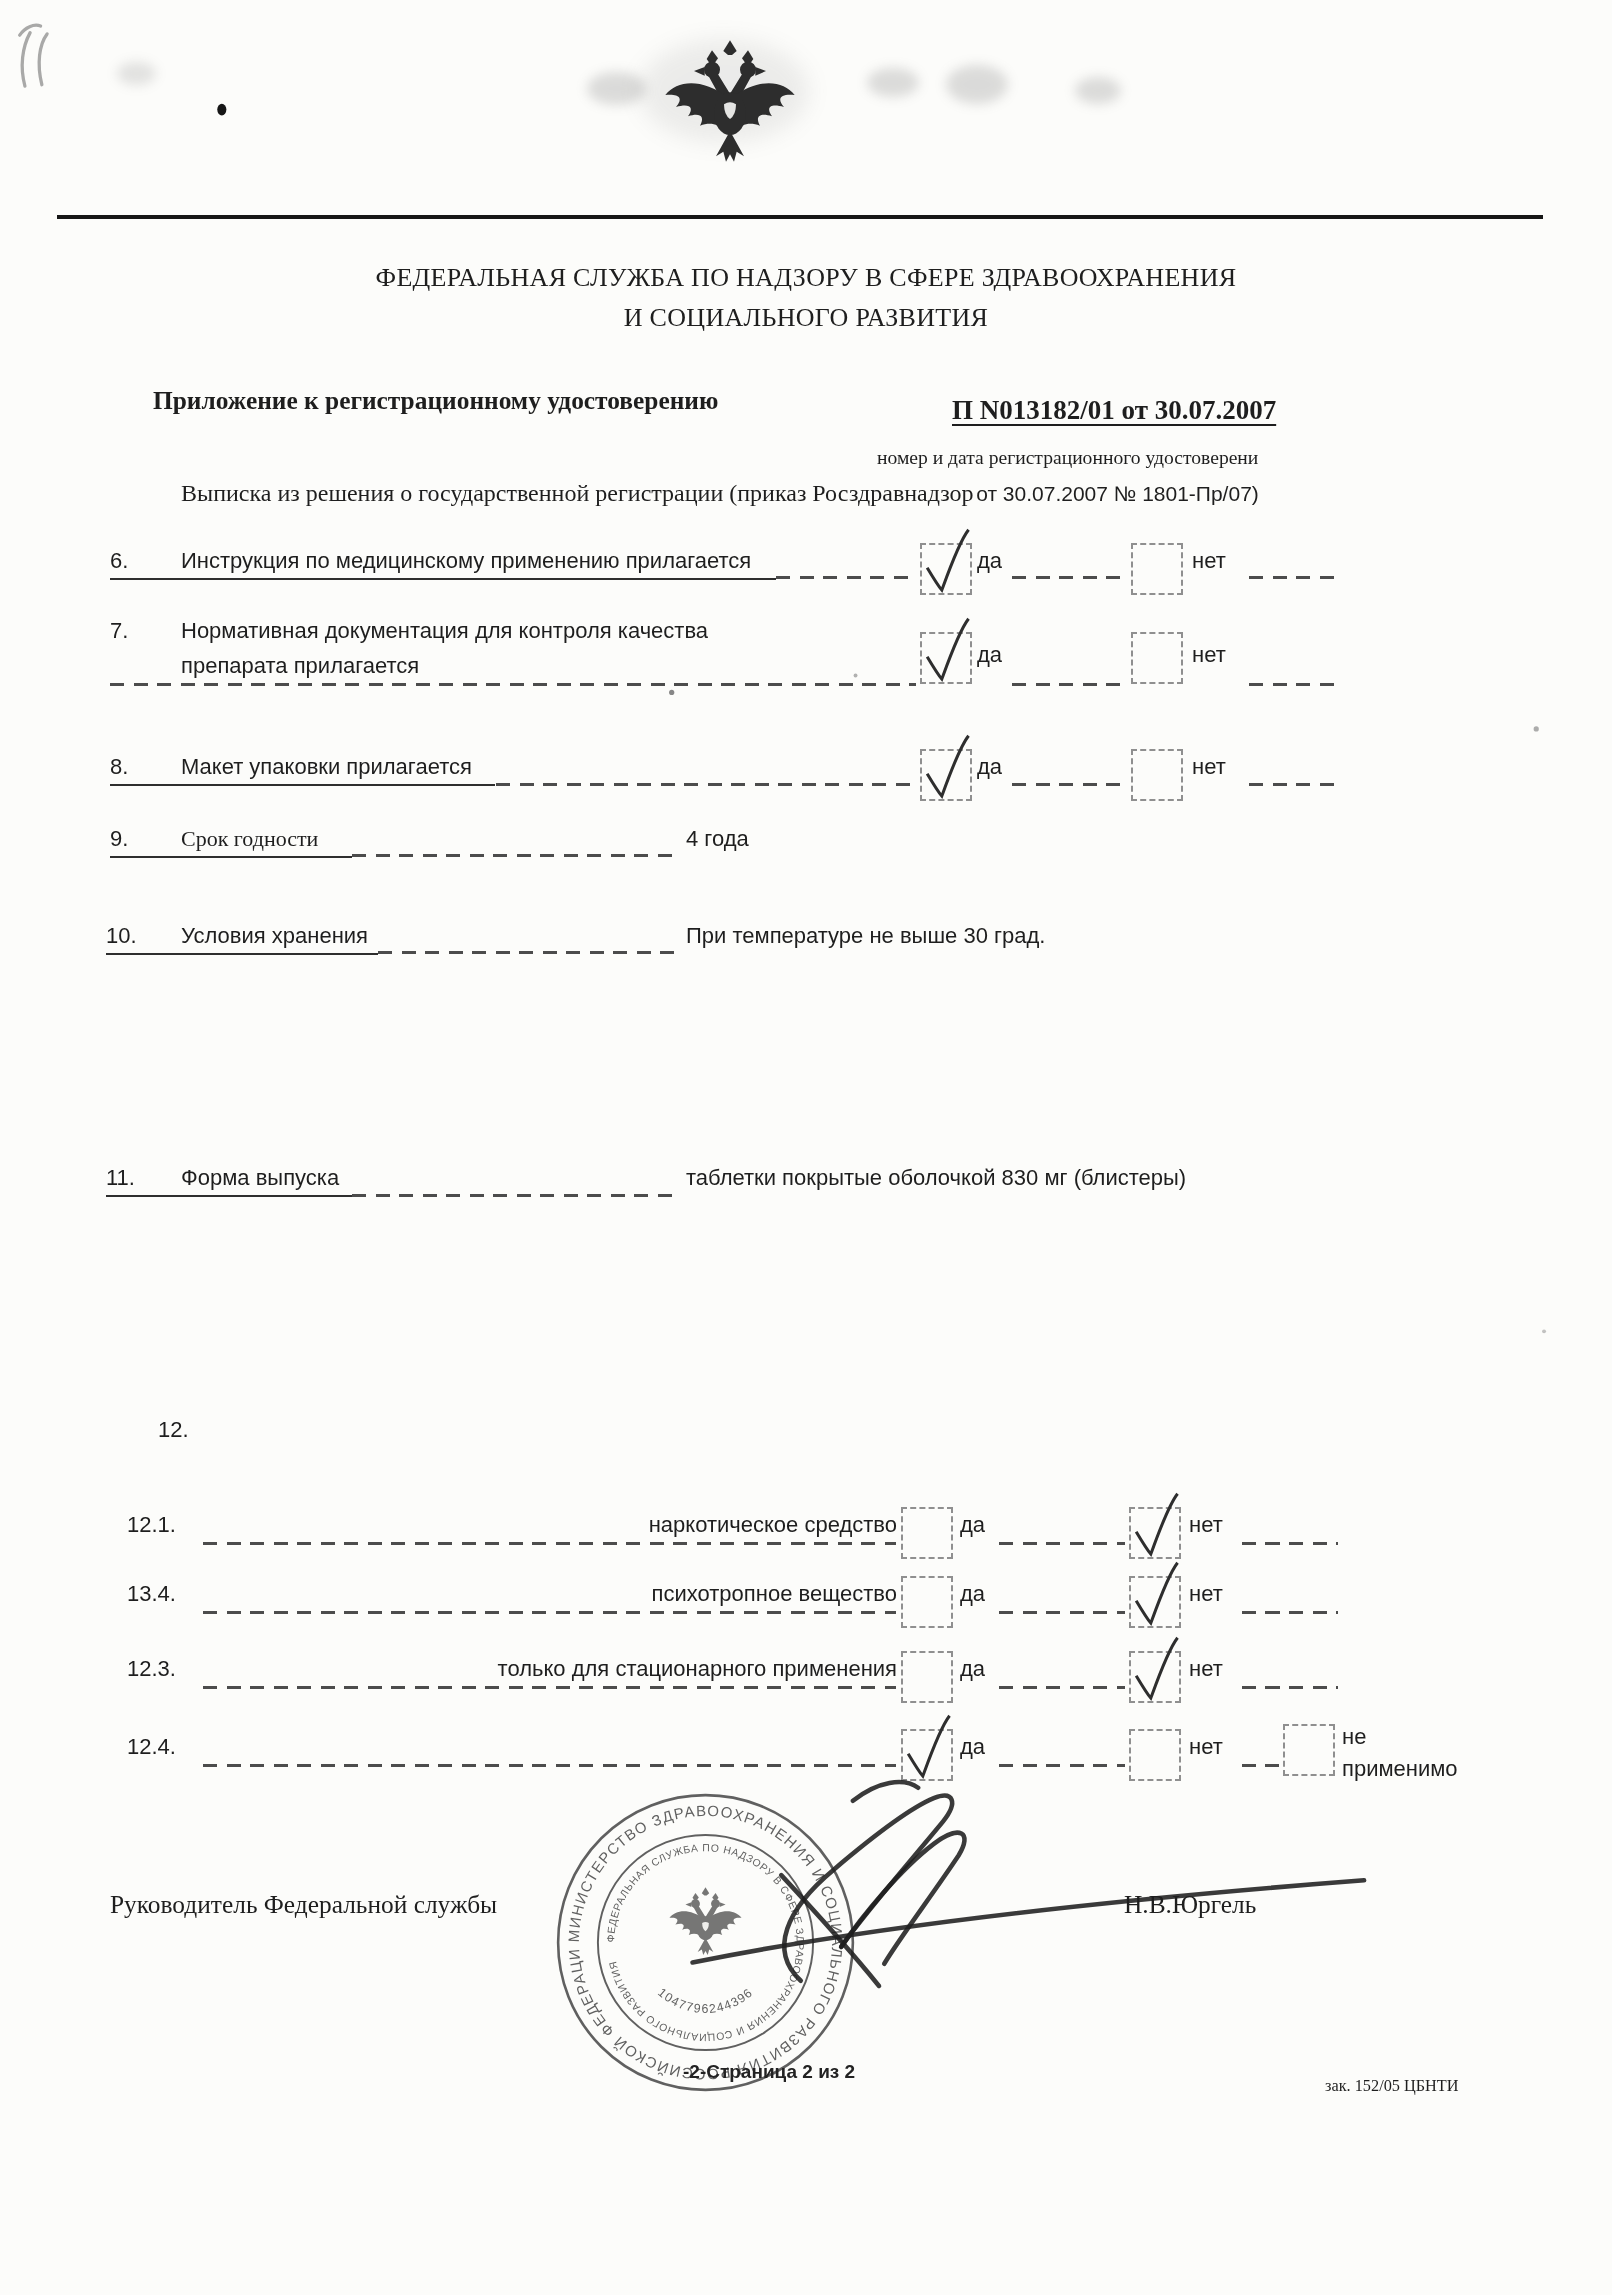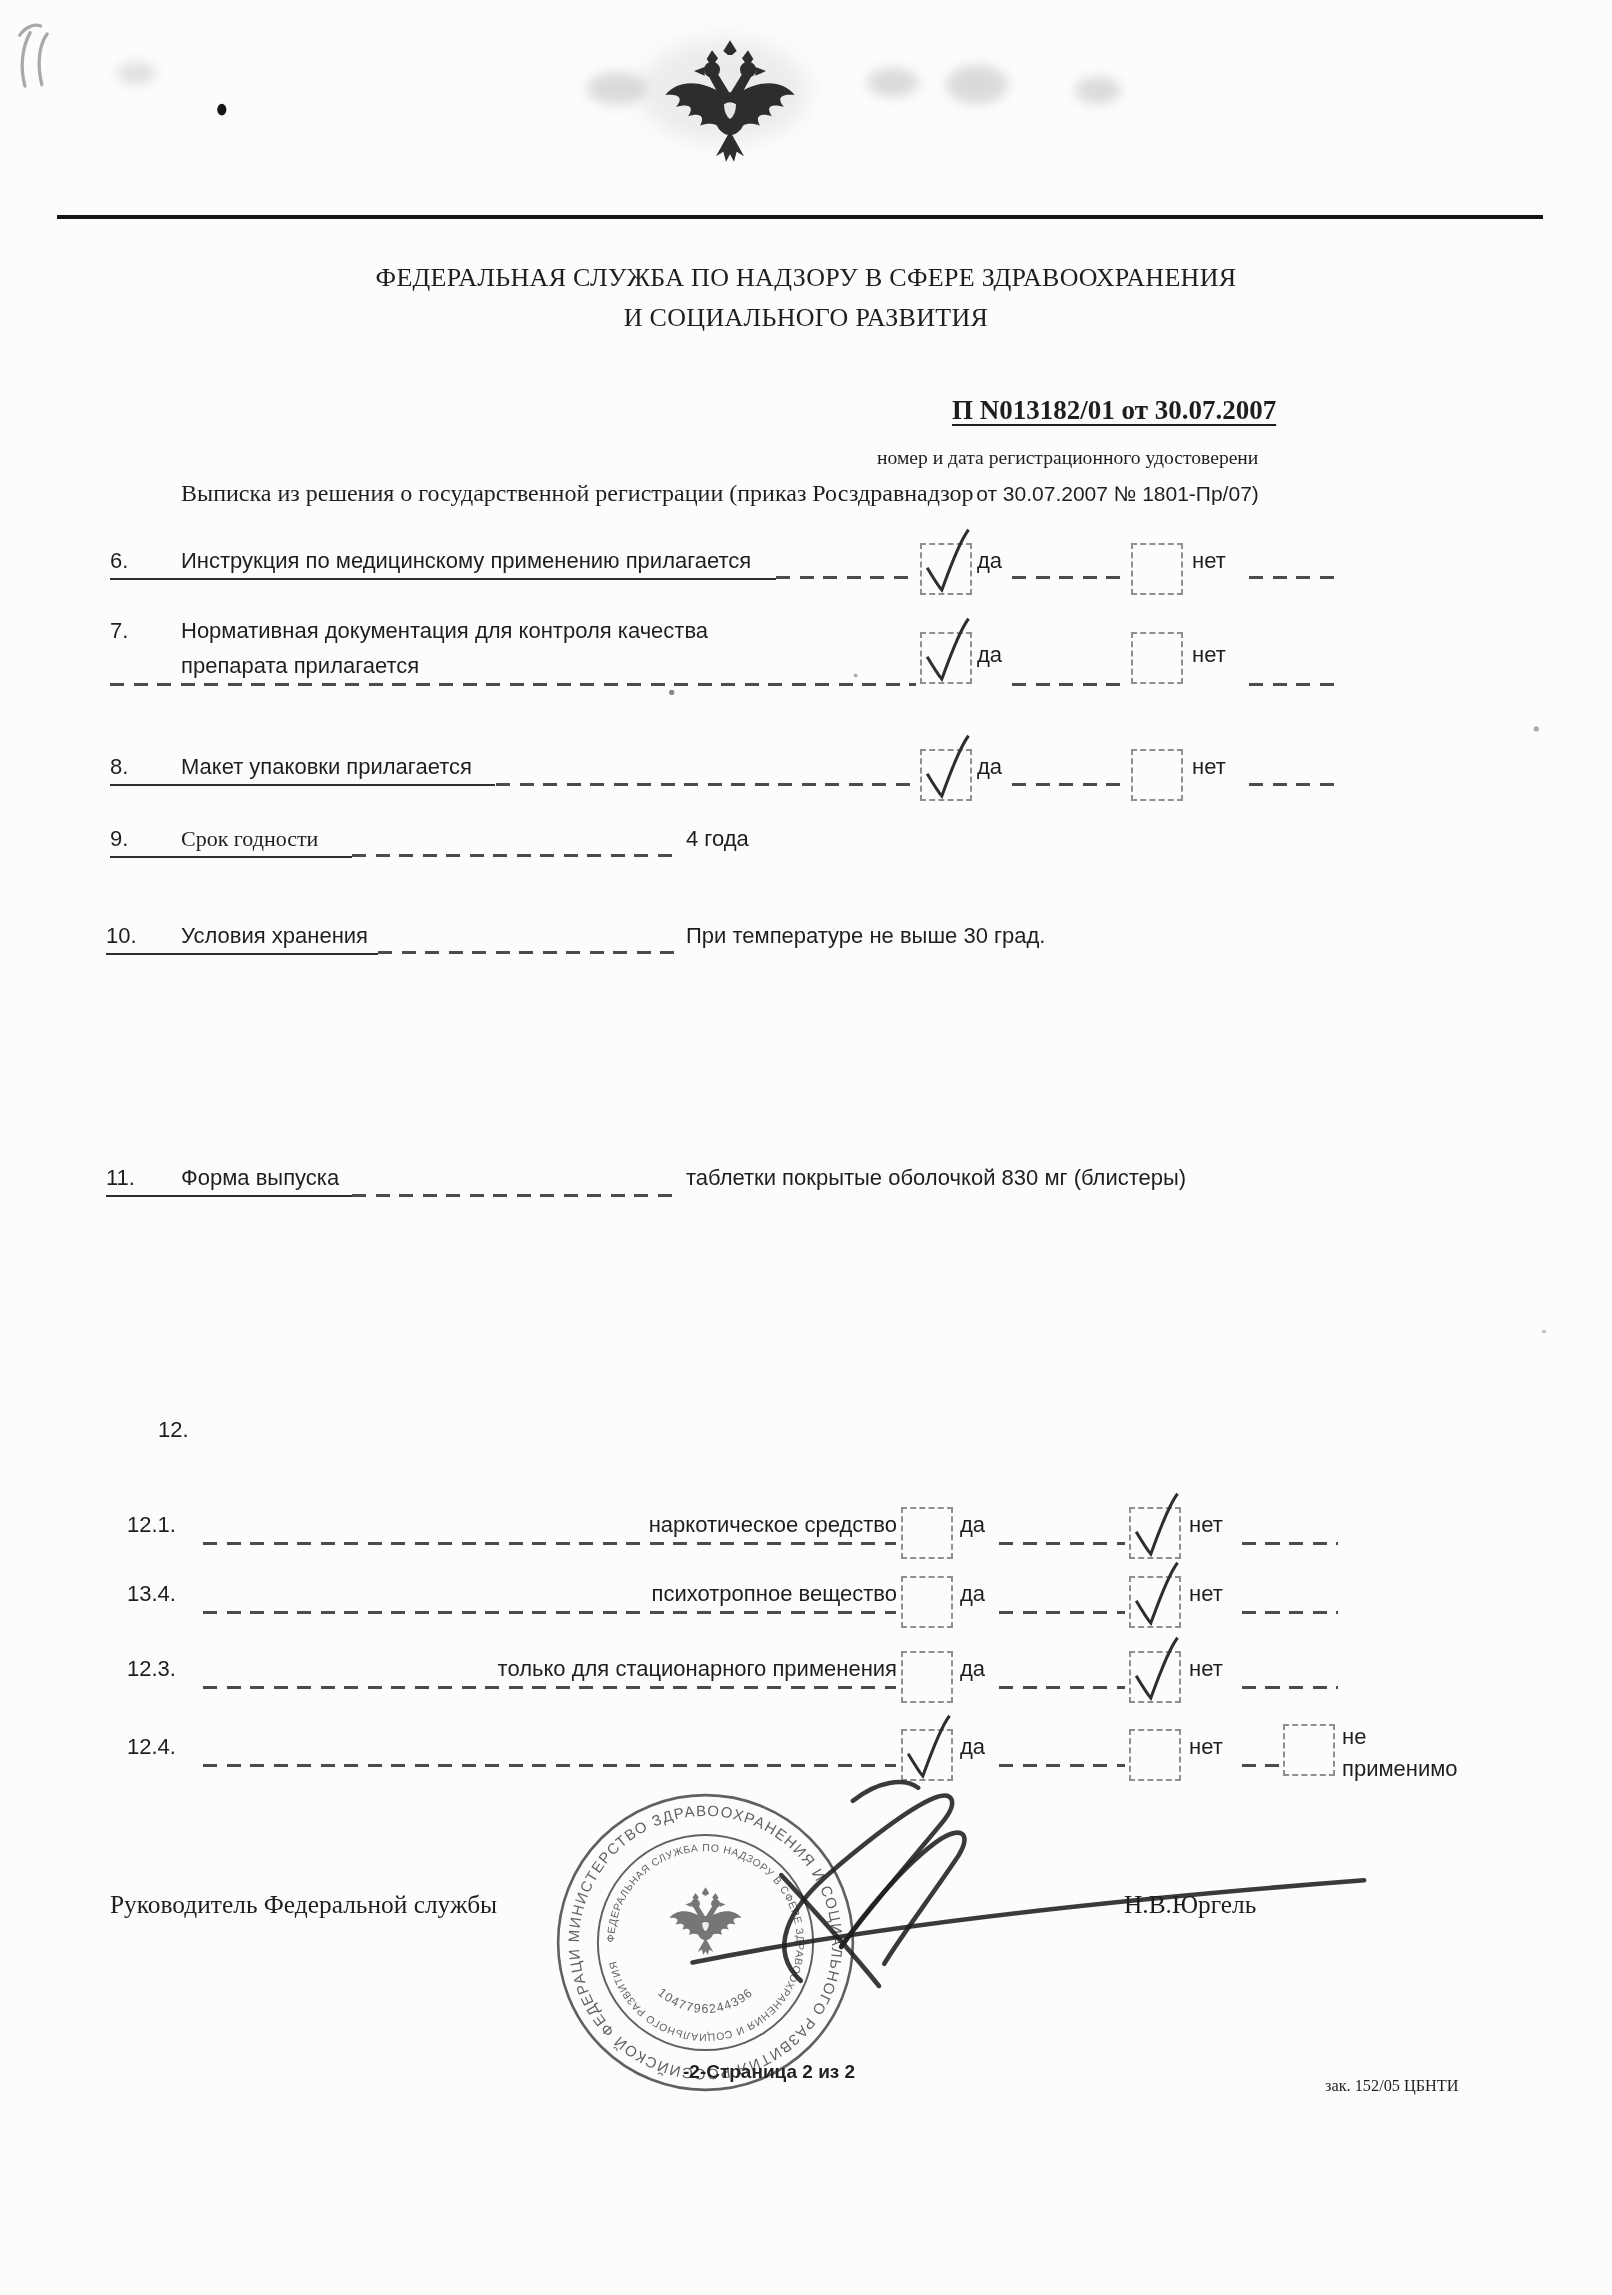--- a/index.html
+++ b/index.html
@@ -51,20 +51,21 @@
   </svg>
   <svg class="abs" style="left:660px;top:36px;opacity:.92;" width="140" height="134" viewBox="0 0 215 205">
     <use href="#eagle" width="215" height="205"></use>
   </svg>
 
   <div class="abs rule" style="left:57px;top:215px;width:1486px;"></div>
 
   <div class="abs serif center" style="top:303px;font-size:26px;letter-spacing:0.3px;">И СОЦИАЛЬНОГО РАЗВИТИЯ</div>
   <div class="abs serif center" style="top:263px;font-size:26px;letter-spacing:0.3px;">ФЕДЕРАЛЬНАЯ СЛУЖБА ПО НАДЗОРУ В СФЕРЕ ЗДРАВООХРАНЕНИЯ</div>
 
+  <div class="abs serif" style="left:153px;top:386px;font-size:25.4px;font-weight:bold;">Приложение к регистрационному удостоверению</div>
   <div class="abs serif" style="left:952px;top:395px;font-size:27px;font-weight:600;text-decoration:underline;text-underline-offset:5.2px;">П N013182/01 от 30.07.2007</div>
   <div class="abs serif" style="left:877px;top:447px;font-size:19.6px;">номер и дата регистрационного удостоверени</div>
 
   <div class="abs" style="left:181px;top:480px;white-space:nowrap;">
     <span class="serif" style="font-size:24px;">Выписка из решения о государственной регистрации (приказ Росздравнадзор</span>
     <span class="sans" style="font-size:21px;">от 30.07.2007 № 1801-Пр/07)</span>
   </div>
 
   <div class="abs sans t34" style="left:110px;top:548px;">6.</div>
   <div class="abs sans t34" style="left:181px;top:548px;">Инструкция по медицинскому применению прилагается</div>

